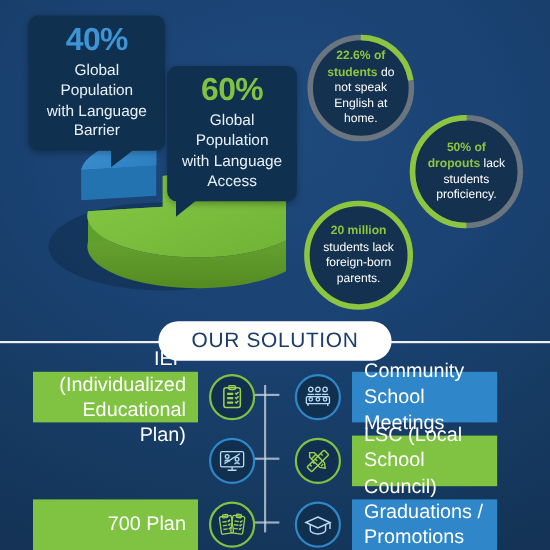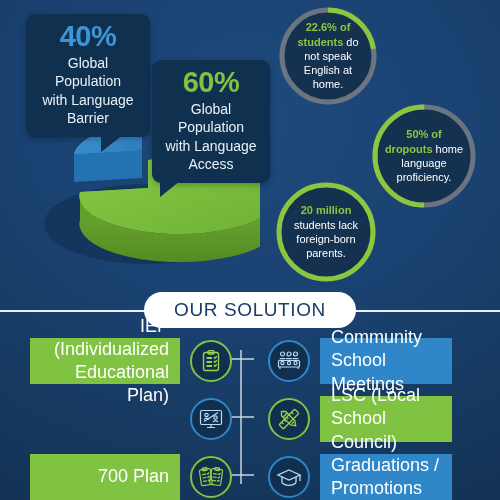--- a/index.html
+++ b/index.html
@@ -143,42 +143,42 @@
 
   <div class="bubble" id="bubble60">
     <div class="big">60%</div>
     <div class="sub">
       <div>Global Population</div>
       <div>with Language Access</div>
     </div>
     <div class="tail"></div>
   </div>
 
-  <div class="ring" id="ring1" style="left:276px;top:4px;width:104px;height:104px;">
+  <div class="ring" id="ring1" style="left:276px;top:28px;width:104px;height:104px;">
     <svg width="104" height="104" viewBox="0 0 104 104">
       <circle cx="52" cy="52" r="46" fill="#14324f"></circle>
       <circle cx="52" cy="52" r="46" fill="none" stroke="#6a7580" stroke-width="5"></circle>
       <circle cx="52" cy="52" r="46" fill="none" stroke="#8cc63f" stroke-width="5" stroke-dasharray="65 224" stroke-dashoffset="0" transform="rotate(-90 52 52)" stroke-linecap="butt"></circle>
     </svg>
     <div class="txt">
         <div class="inner">
       <span class="hl">22.6% of students</span><span> do not speak English at home.</span>
     </div>
       </div>
   </div>
 
   <div class="ring" id="ring2" style="left:368px;top:100px;width:112px;height:112px;">
     <svg width="112" height="112" viewBox="0 0 112 112">
       <circle cx="56" cy="56" r="49" fill="#14324f"></circle>
       <circle cx="56" cy="56" r="49" fill="none" stroke="#6a7580" stroke-width="5"></circle>
       <circle cx="56" cy="56" r="49" fill="none" stroke="#8cc63f" stroke-width="5" stroke-dasharray="154 154" stroke-dashoffset="0" transform="rotate(90 56 56)" stroke-linecap="butt"></circle>
     </svg>
     <div class="txt">
         <div class="inner">
-      <span class="hl">50% of dropouts</span><span> home language proficiency.</span>
+      <span class="hl">50% of dropouts</span><span> lack students proficiency.</span>
     </div>
       </div>
   </div>
 
   <div class="ring" id="ring3" style="left:272px;top:178px;width:108px;height:108px;">
     <svg width="108" height="108" viewBox="0 0 108 108">
       <circle cx="54" cy="54" r="47" fill="#14324f"></circle>
       <circle cx="54" cy="54" r="47" fill="none" stroke="#8cc63f" stroke-width="5"></circle>
     </svg>
     <div class="txt">

